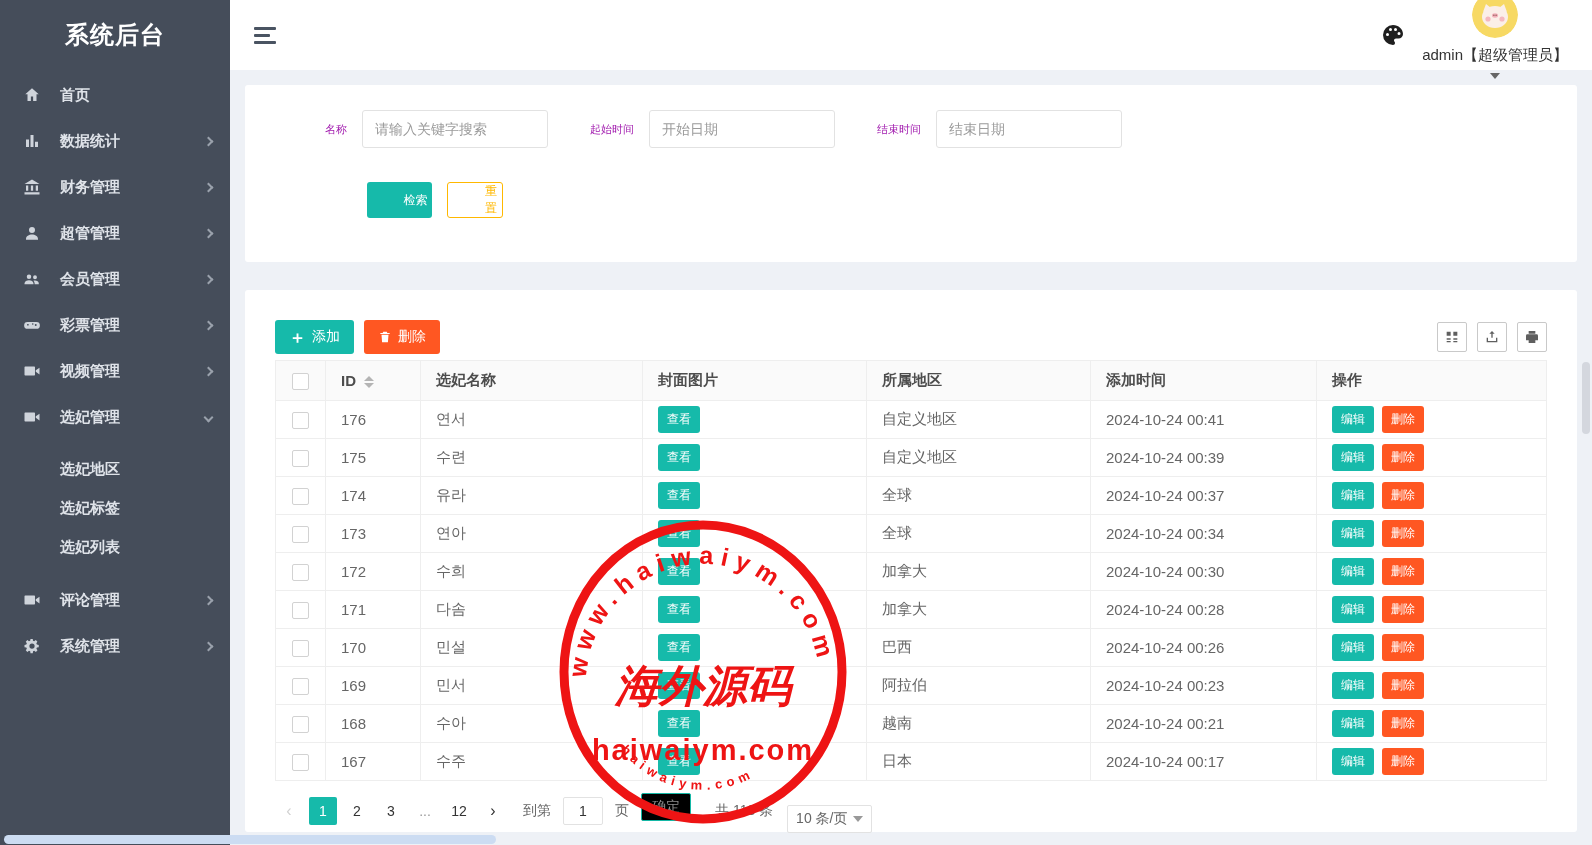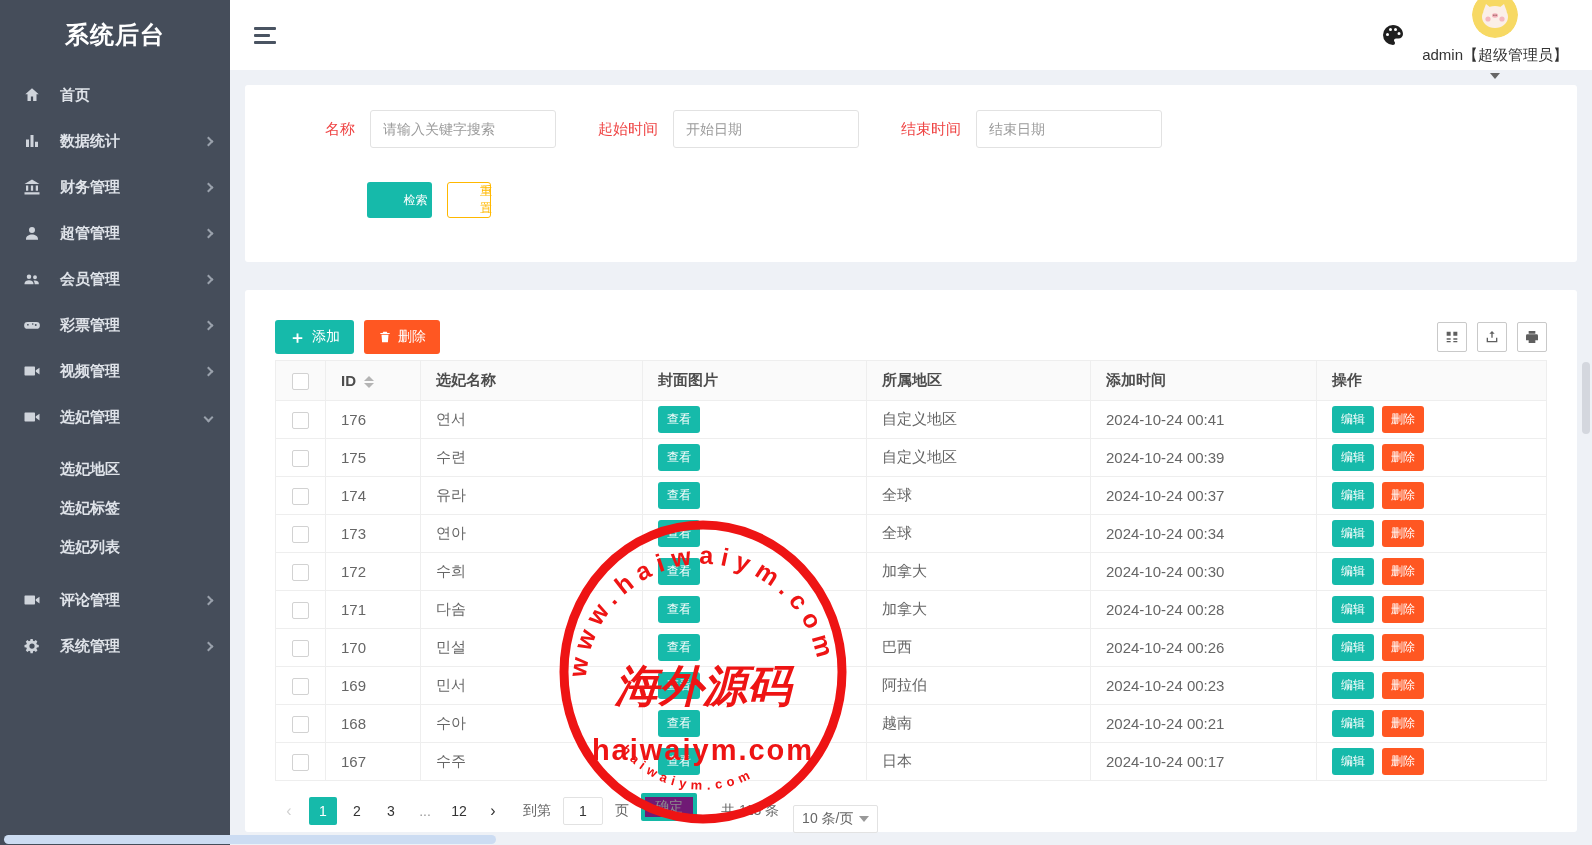--- a/index.html
+++ b/index.html
@@ -34,30 +34,30 @@
   .palette-btn { width:26px; height:26px; cursor:pointer; display:flex; align-items:center; justify-content:center; }
   .avatar { width:46px; height:46px; border-radius:50%; overflow:hidden; cursor:pointer; flex:0 0 46px; }
   .user-chip { display:flex; align-items:center; gap:8px; cursor:pointer;flex-direction:column; }
   .user-name { font-size:15px; color:#333; }
   .caret { width:0; height:0; border-left:5px solid transparent; border-right:5px solid transparent; border-top:6px solid #666; }
   
   .main { position:absolute; left:230px; top:70px; right:0; bottom:0; padding:15px; }
   .card { background:#fff; border-radius:3px; }
   .filter-card { height:177px; padding:25px 30px 0 30px; }
   .filter-row { display:flex; align-items:center; }
-  .f-label { font-size:15px; color:#ef4444; }
+  .f-label { font-size:11px; color:#a21caf; }
   .f-input { height:38px; width:186px; border:1px solid #e2e2e2; border-radius:3px;
     padding:0 12px; font-size:14px; color:#333; margin-left:15px; outline:none;
     font-family:"Liberation Sans","DejaVu Sans",sans-serif; }
   .f-input::placeholder { color:#9b9b9b; }
   .gap40 { margin-left:42px; }
   .filter-btns { margin-top:34px; margin-left:92px; display:flex; gap:15px; }
   .btn { border:none; border-radius:3px; font-size:12px; cursor:pointer; font-family:inherit;padding-left:32px; }
   .btn-search { width:65px; height:36px; background:#16baaa; color:#fff; }
-  .btn-reset { width:44px; height:36px; background:#fff; border:1px solid #ffb800; color:#ffb800; }
+  .btn-reset { width:56px; height:36px; background:#fff; border:1px solid #ffb800; color:#ffb800; }
   
   .table-card { margin-top:28px; height:542px; padding:30px 30px 0 30px; position:relative; }
   .tbl-toolbar { display:flex; align-items:center; }
   .btn-add, .btn-del { height:34px; padding:0 14px; display:inline-flex; align-items:center; gap:6px;
     color:#fff; font-size:14px; border-radius:3px; border:none; cursor:pointer; font-family:inherit; }
   .btn-add { background:#16baaa; }
   .btn-del { background:#ff5722; margin-left:10px; }
   .plus { font-size:17px; font-weight:bold; line-height:1; }
   .tbl-tools { margin-left:auto; display:flex; gap:10px; }
   .tool-btn { width:30px; height:30px; background:#fff; border:1px solid #c9c9c9; border-radius:2px;
@@ -81,21 +81,21 @@
   
   .pager { display:flex; align-items:center; margin-top:8px; font-size:14px; color:#666; gap:6px; }
   .pg { min-width:28px; height:28px; padding:0 6px; display:inline-flex; align-items:center; justify-content:center;
     font-size:14px; color:#333; cursor:pointer; border-radius:2px; }
   .pg.arrow-prev { color:#d2d2d2; font-size:16px; }
   .pg.arrow-next { color:#333; font-size:16px; }
   .pg.active { background:#16baaa; color:#fff; }
   .pg.dots { color:#999; cursor:default; }
   .goto-input { width:40px; height:28px; border:1px solid #e2e2e2; border-radius:2px; text-align:center;
     font-size:14px; color:#333; margin:0 6px; outline:none; font-family:inherit; }
-  .confirm-btn { height:28px; padding:0 10px; background:#701a75; border:4px solid #14b8a6; border-radius:2px;
+  .confirm-btn { height:28px; padding:0 10px; background:#000000; border:1px solid #14b8a6; border-radius:2px;
     color:#8d8d8d; font-size:14px; margin:0 10px 8px 6px; cursor:pointer; font-family:inherit; }
   .total-txt { margin:0 8px; }
   .perpage { height:28px; border:1px solid #e2e2e2; border-radius:2px; display:inline-flex; align-items:center;
     padding:0 8px; gap:6px; cursor:pointer; background:#fff;margin-top:16px; }
   .perpage .caret { border-top-color:#999; }
   
   .stamp { position:absolute; left:552px; top:516px; width:302px; height:312px; z-index:9; pointer-events:none; }
   
   .hscroll { position:absolute; left:4px; bottom:1px; width:492px; height:9px; background:#ccdcf2; border-radius:5px; z-index:10; }
   .vscroll { position:absolute; right:2px; top:362px; width:8px; height:72px; background:#d4d7de; border-radius:4px; z-index:10; }

